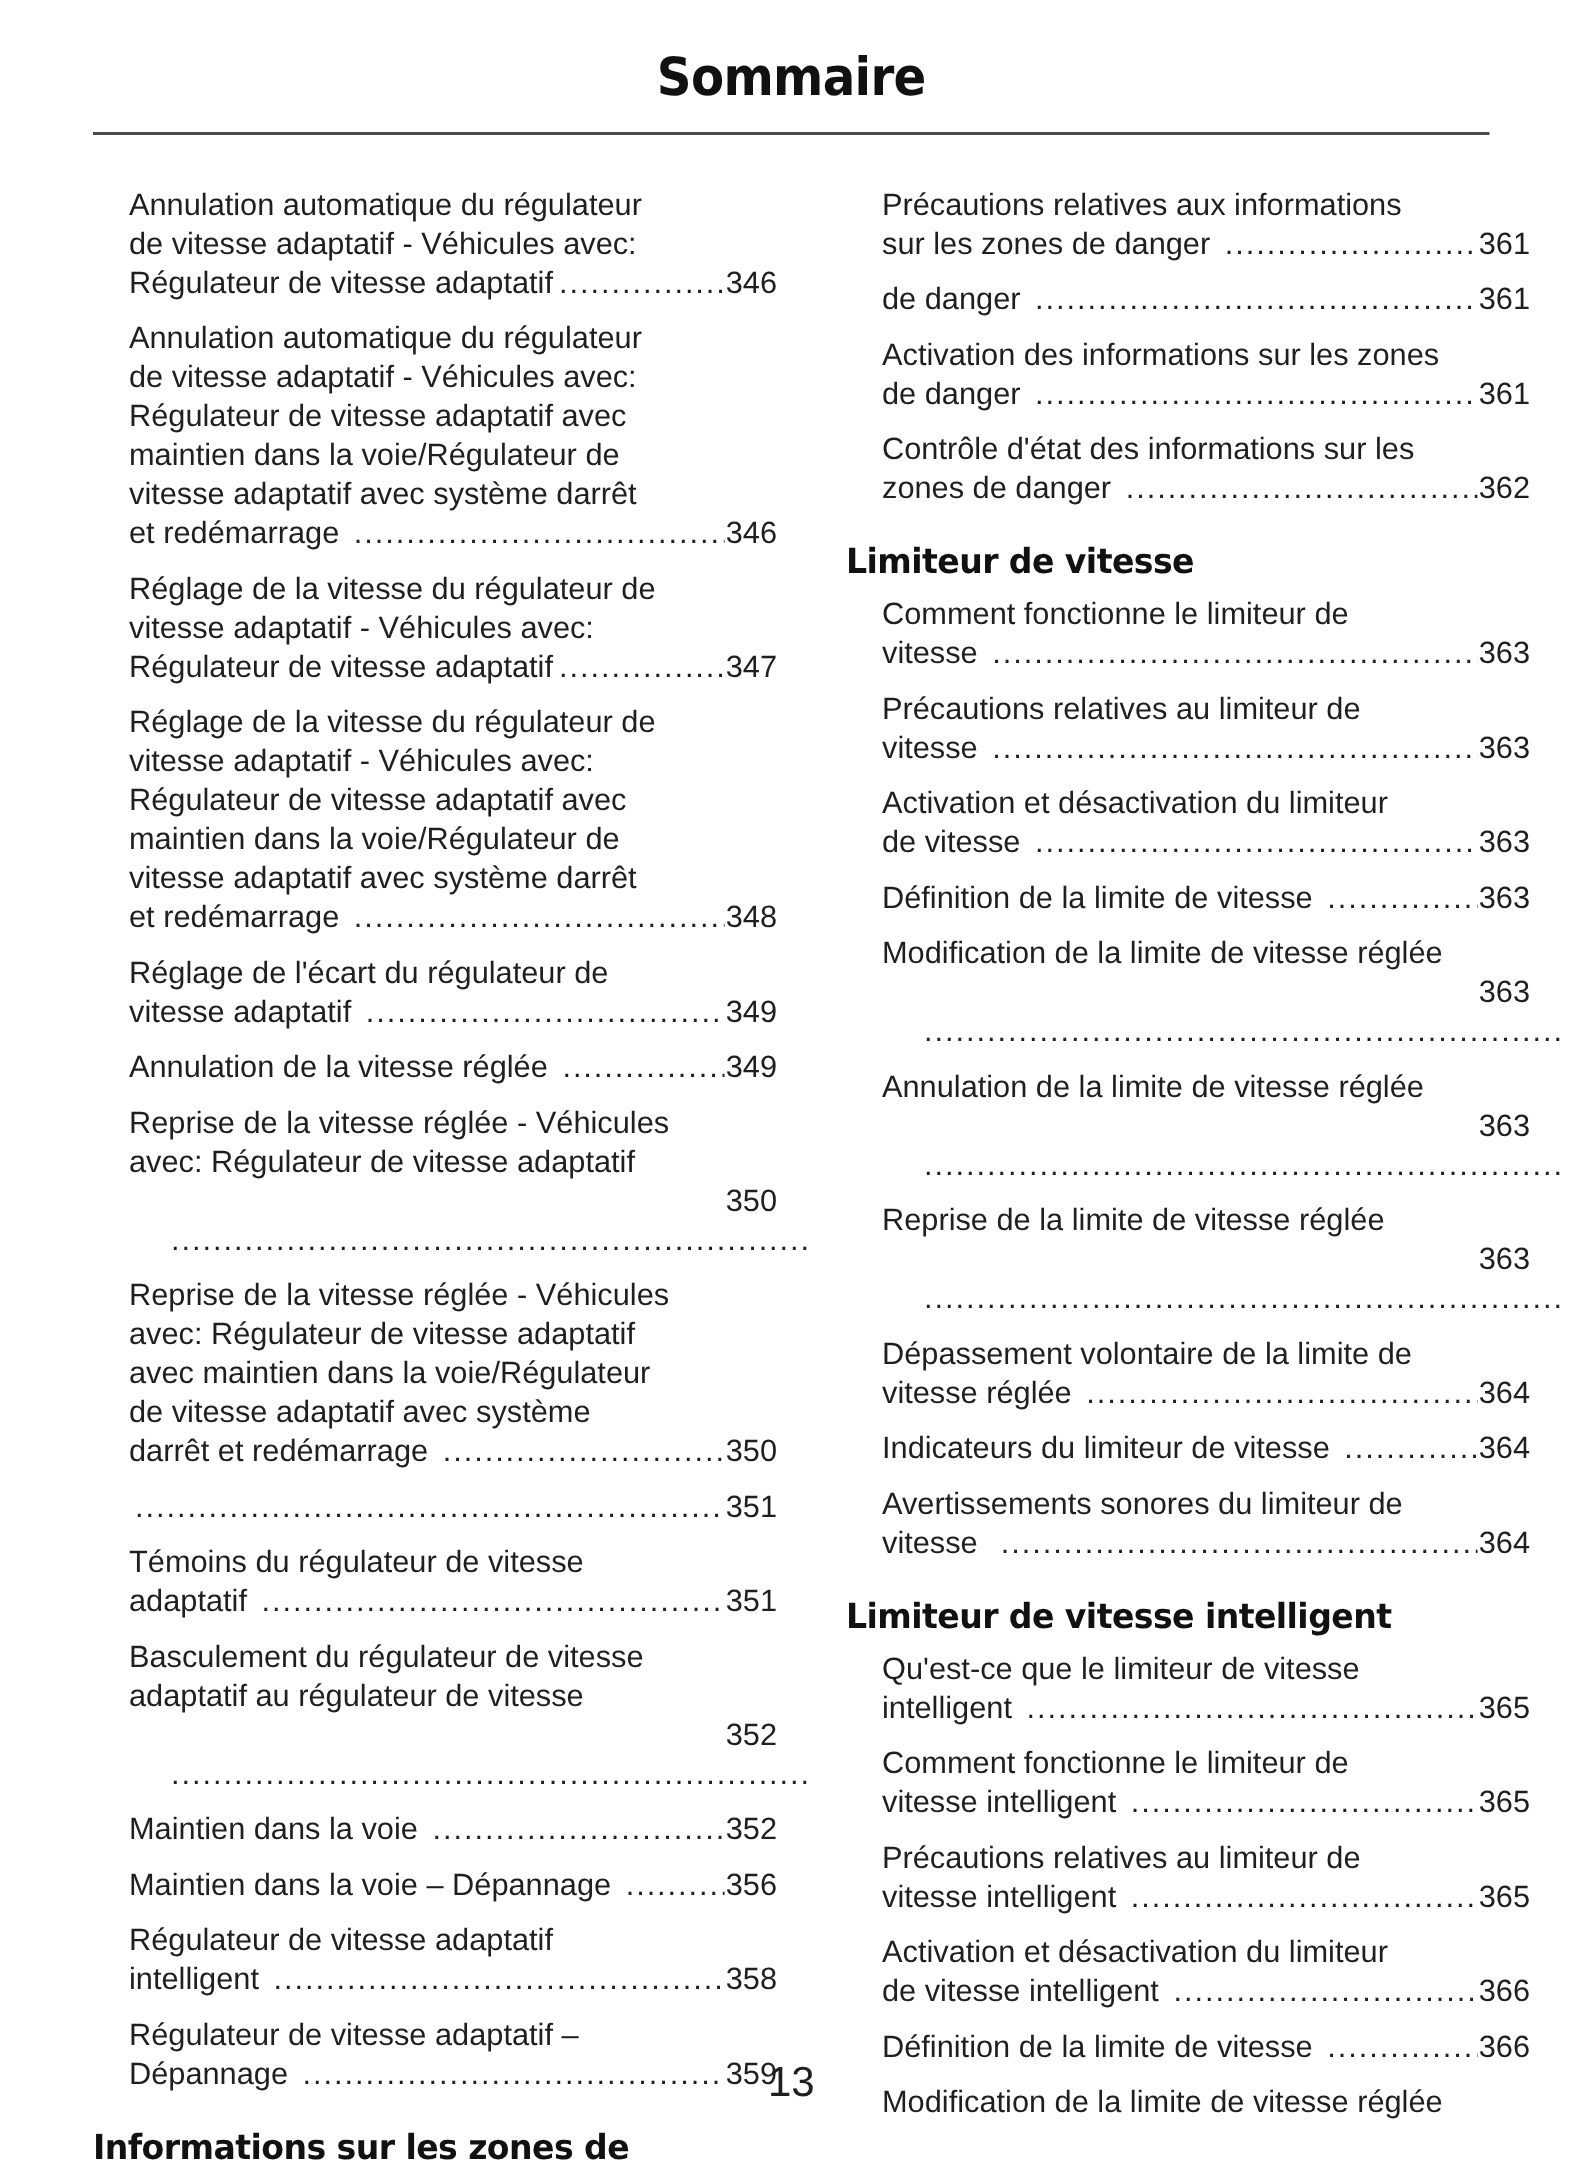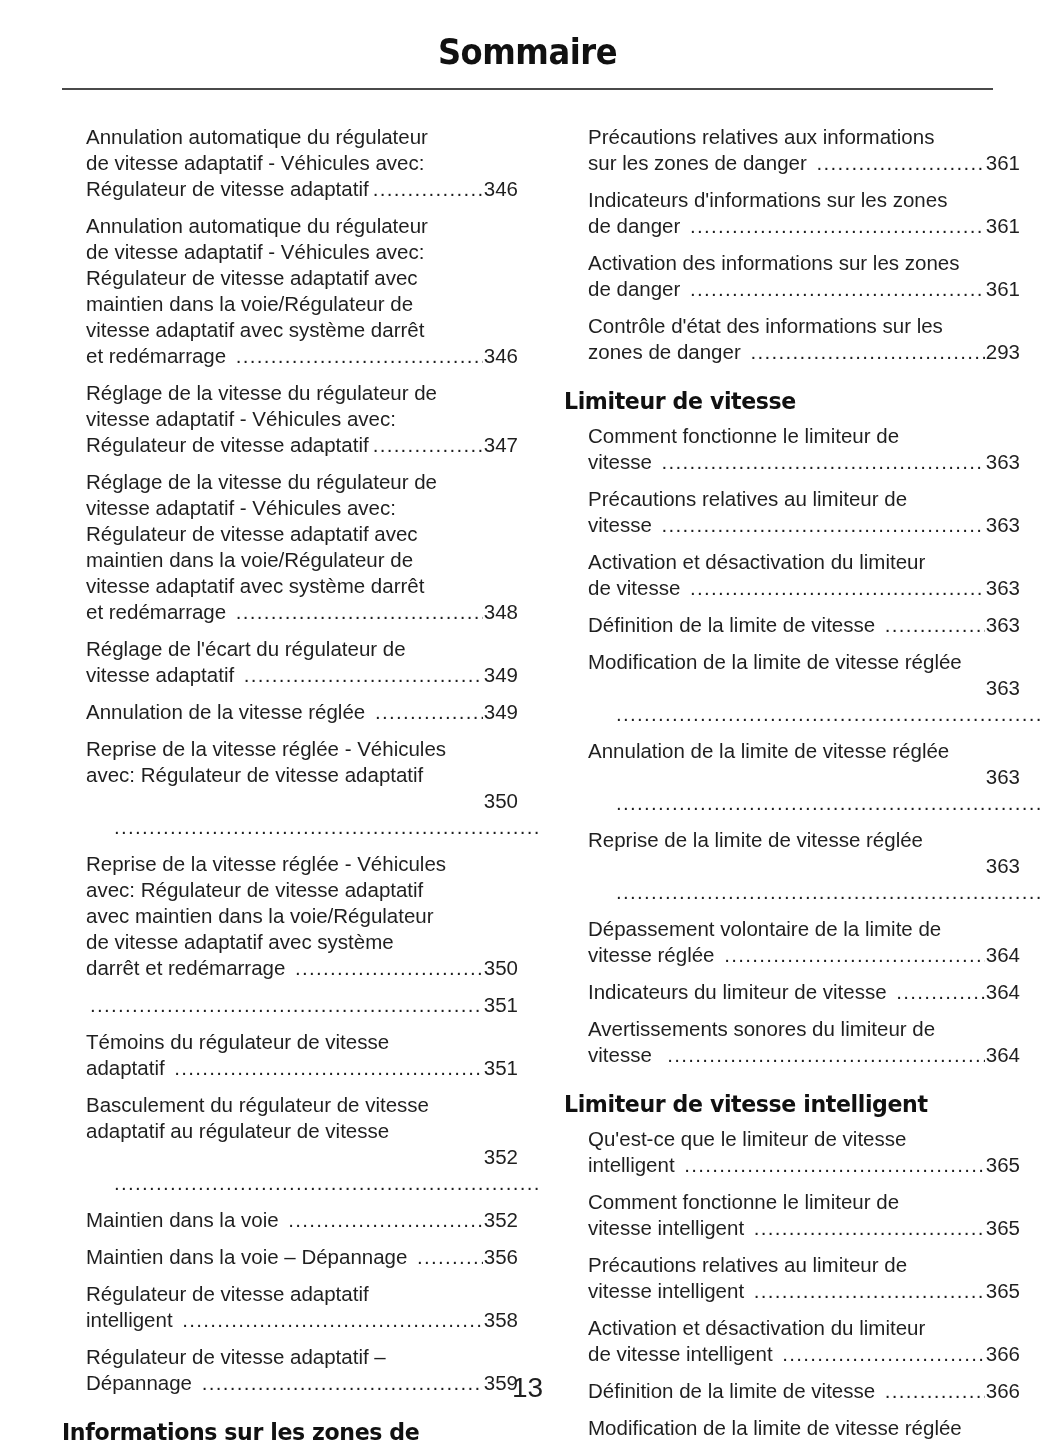--- a/index.html
+++ b/index.html
@@ -277,41 +277,40 @@
     <div class="column right">
         <div class="toc-entry">
           <span class="entry-line">Précautions relatives aux informations</span>
           <span class="leader-row">
             <span class="lead-text">sur les zones de danger </span>
             <span class="dots">............................................................................................................................................</span>
             <span class="pageno">361</span>
           </span>
         </div>
         <div class="toc-entry">
-          <span class="entry-line">Indicateurs d'informations sur les zones</span>
           <span class="leader-row">
             <span class="lead-text">de danger </span>
             <span class="dots">............................................................................................................................................</span>
             <span class="pageno">361</span>
           </span>
         </div>
         <div class="toc-entry">
           <span class="entry-line">Activation des informations sur les zones</span>
           <span class="leader-row">
             <span class="lead-text">de danger </span>
             <span class="dots">............................................................................................................................................</span>
             <span class="pageno">361</span>
           </span>
         </div>
         <div class="toc-entry">
           <span class="entry-line">Contrôle d'état des informations sur les</span>
           <span class="leader-row">
             <span class="lead-text">zones de danger </span>
             <span class="dots">............................................................................................................................................</span>
-            <span class="pageno">293</span>
+            <span class="pageno">362</span>
           </span>
         </div>
         <div class="section-heading">Limiteur de vitesse</div>
         <div class="toc-entry">
           <span class="entry-line">Comment fonctionne le limiteur de</span>
           <span class="leader-row">
             <span class="lead-text">vitesse </span>
             <span class="dots">............................................................................................................................................</span>
             <span class="pageno">363</span>
           </span>

